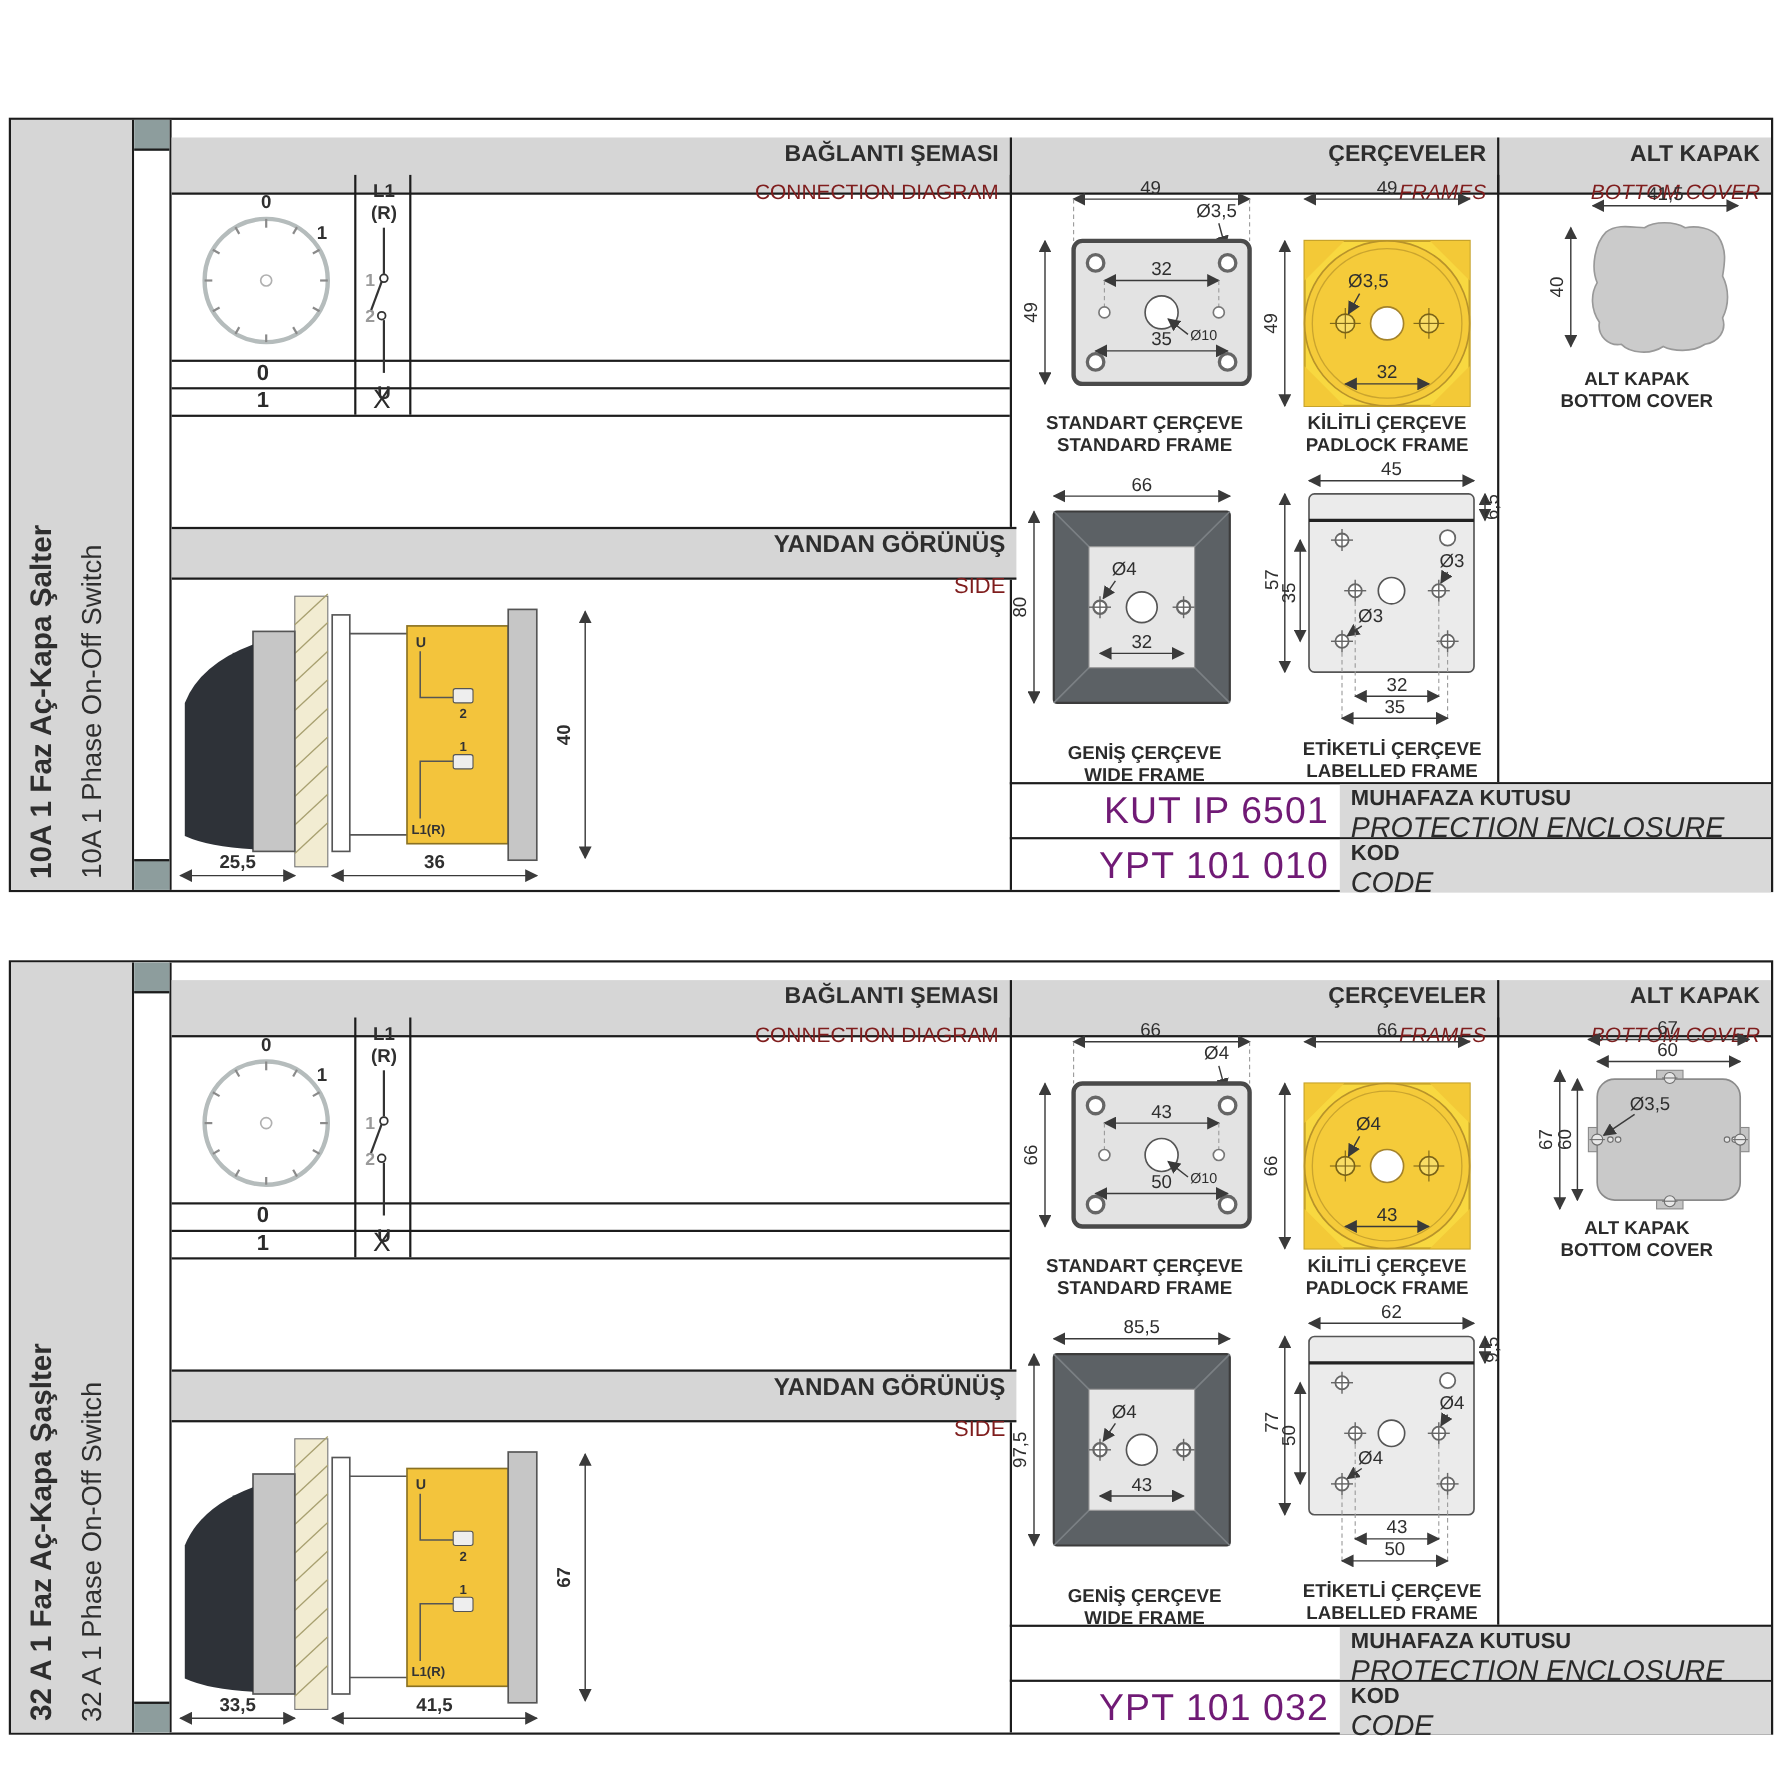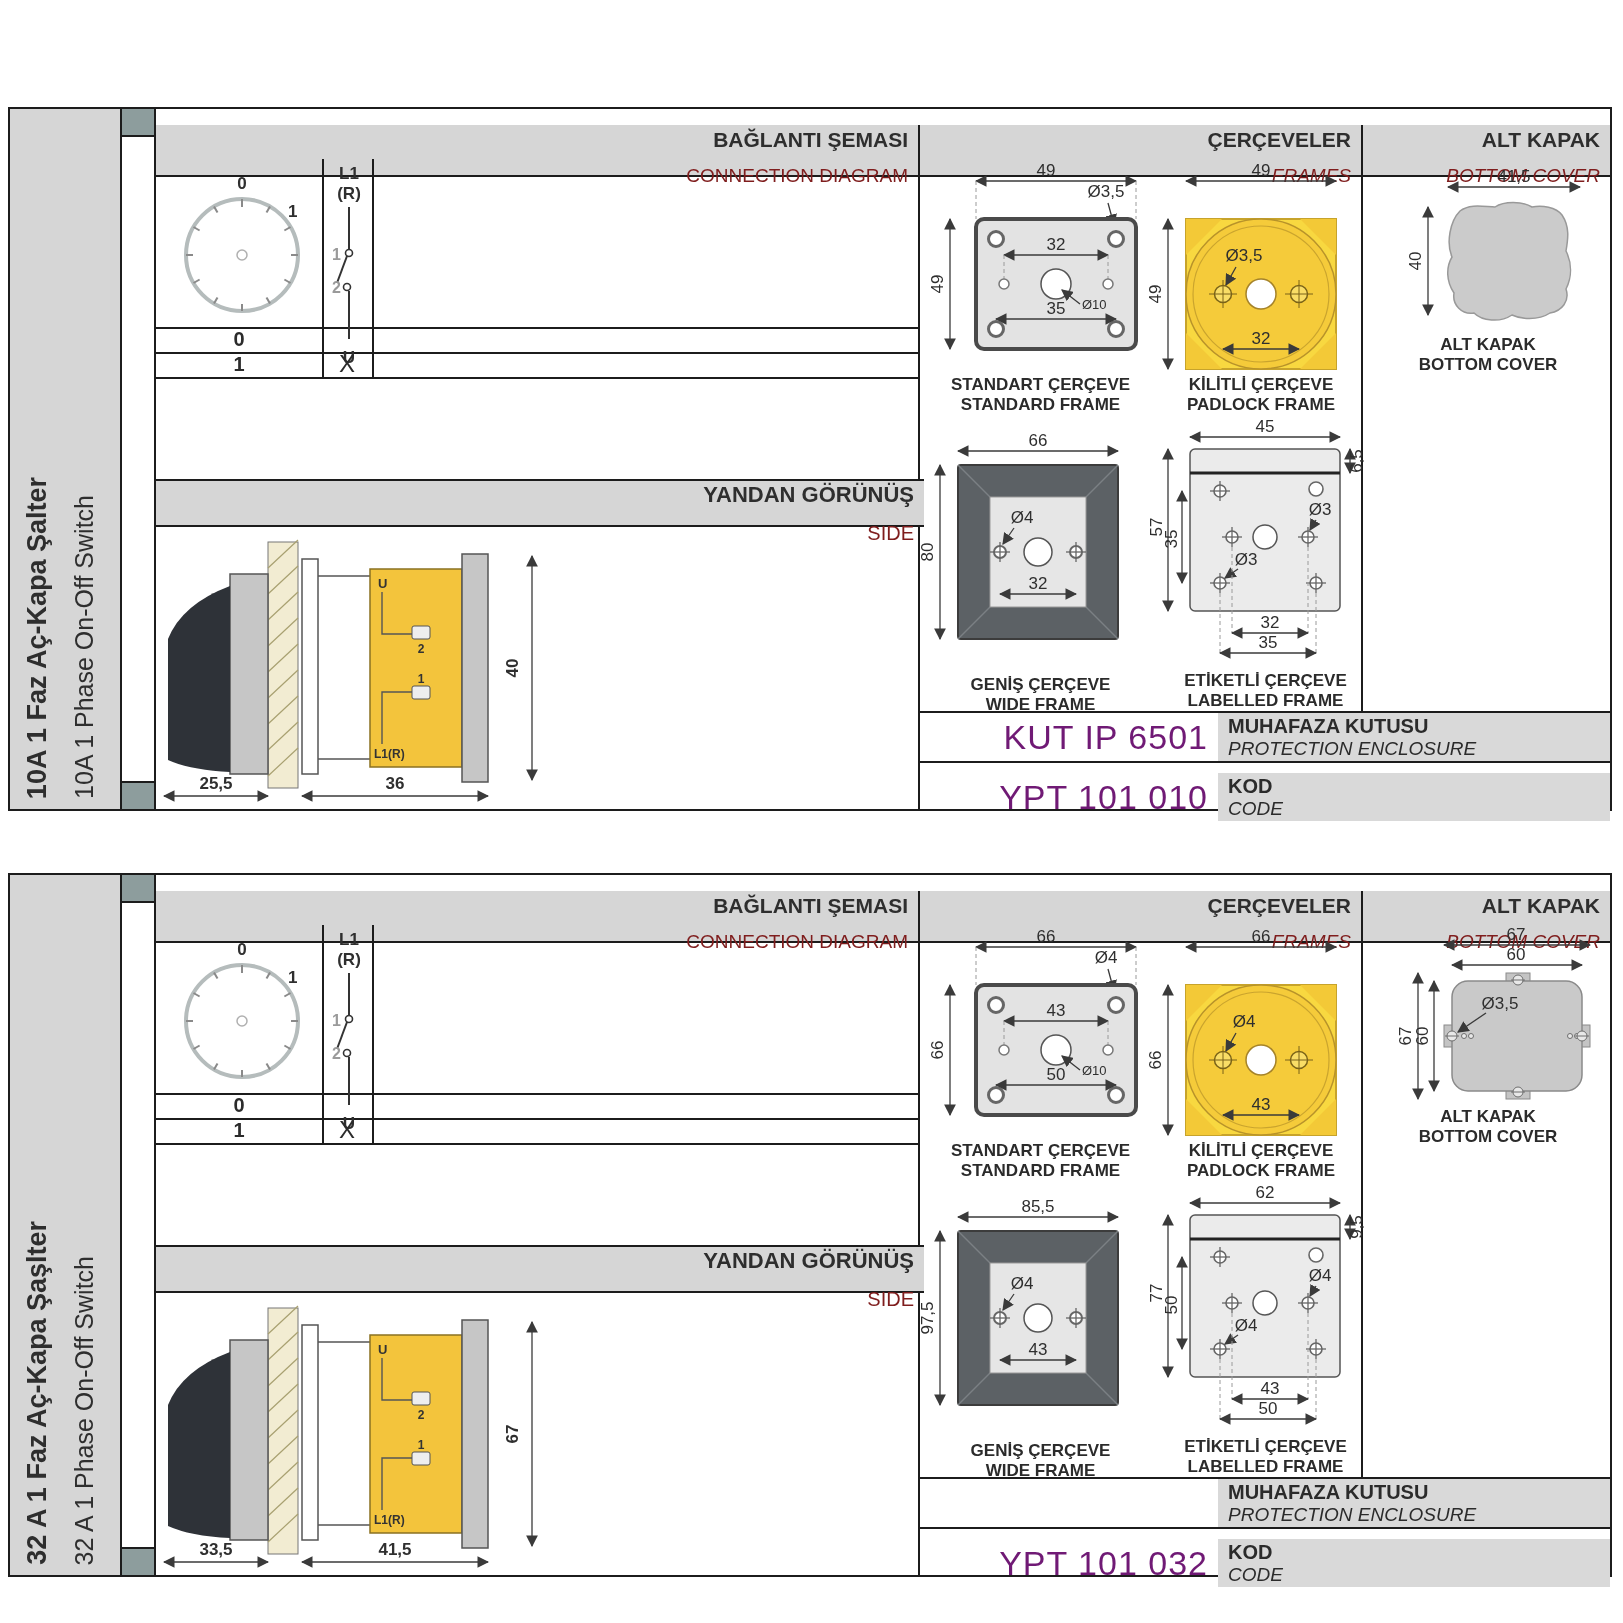--- a/index.html
+++ b/index.html
@@ -25,25 +25,25 @@
   .vline{position:absolute;border-left:2px solid #1c1c1c;width:0;}
   .poslbl{position:absolute;text-align:center;font-weight:bold;font-size:20px;}
   .xmark{position:absolute;text-align:center;font-size:24px;}
   .band{position:absolute;left:146px;top:370px;width:768px;height:48px;background:#d6d6d6;border-top:2px solid #1c1c1c;border-bottom:2px solid #1c1c1c;box-sizing:border-box;text-align:right;padding:2px 10px 0 0;}
   .band .h-tr{font-size:22px;}
   .band .h-en{font-size:20px;}
   .flabel{position:absolute;text-align:center;font-weight:bold;font-size:17px;line-height:1.18;color:#2b2b2b;}
   .coderows{position:absolute;left:908px;top:602px;width:692px;height:98px;border-top:2px solid #1c1c1c;box-sizing:border-box;}
   .crow{position:absolute;left:0;width:692px;height:48px;}
   .crow1{top:0;border-bottom:2px solid #1c1c1c;}
-  .crow2{top:50px;margin-top:10px;}
+  .crow2{top:50px;}
   .codetext{position:absolute;left:0;top:0;width:290px;height:100%;text-align:right;font-size:34px;letter-spacing:1px;color:#701a75;line-height:48px;}
   .codelbl{position:absolute;right:0;top:0;width:392px;height:100%;background:#d9d9d9;box-sizing:border-box;padding:2px 0 0 10px;}
   .codelbl .t{font-weight:bold;font-size:20px;line-height:1.15;color:#2b2b2b;}
-  .codelbl .e{font-style:italic;font-size:19px;line-height:1.15;color:#2b2b2b;}
+  .codelbl .e{font-style:italic;font-size:26px;line-height:1.15;color:#2b2b2b;}
   svg{overflow:visible;}
   .dim{stroke:#3a3a3a;stroke-width:1.3;}
   .ext{stroke:#9a9a9a;stroke-width:1;stroke-dasharray:4 3;}
   .dt{font-family:"Liberation Sans",sans-serif;font-size:17px;fill:#2f2f2f;}
   .dtb{font-weight:bold;}
   .ds{font-size:13px;}
   .thin{stroke:#555;stroke-width:1.4;fill:none;}
 </style>
 </head>
 <body>

